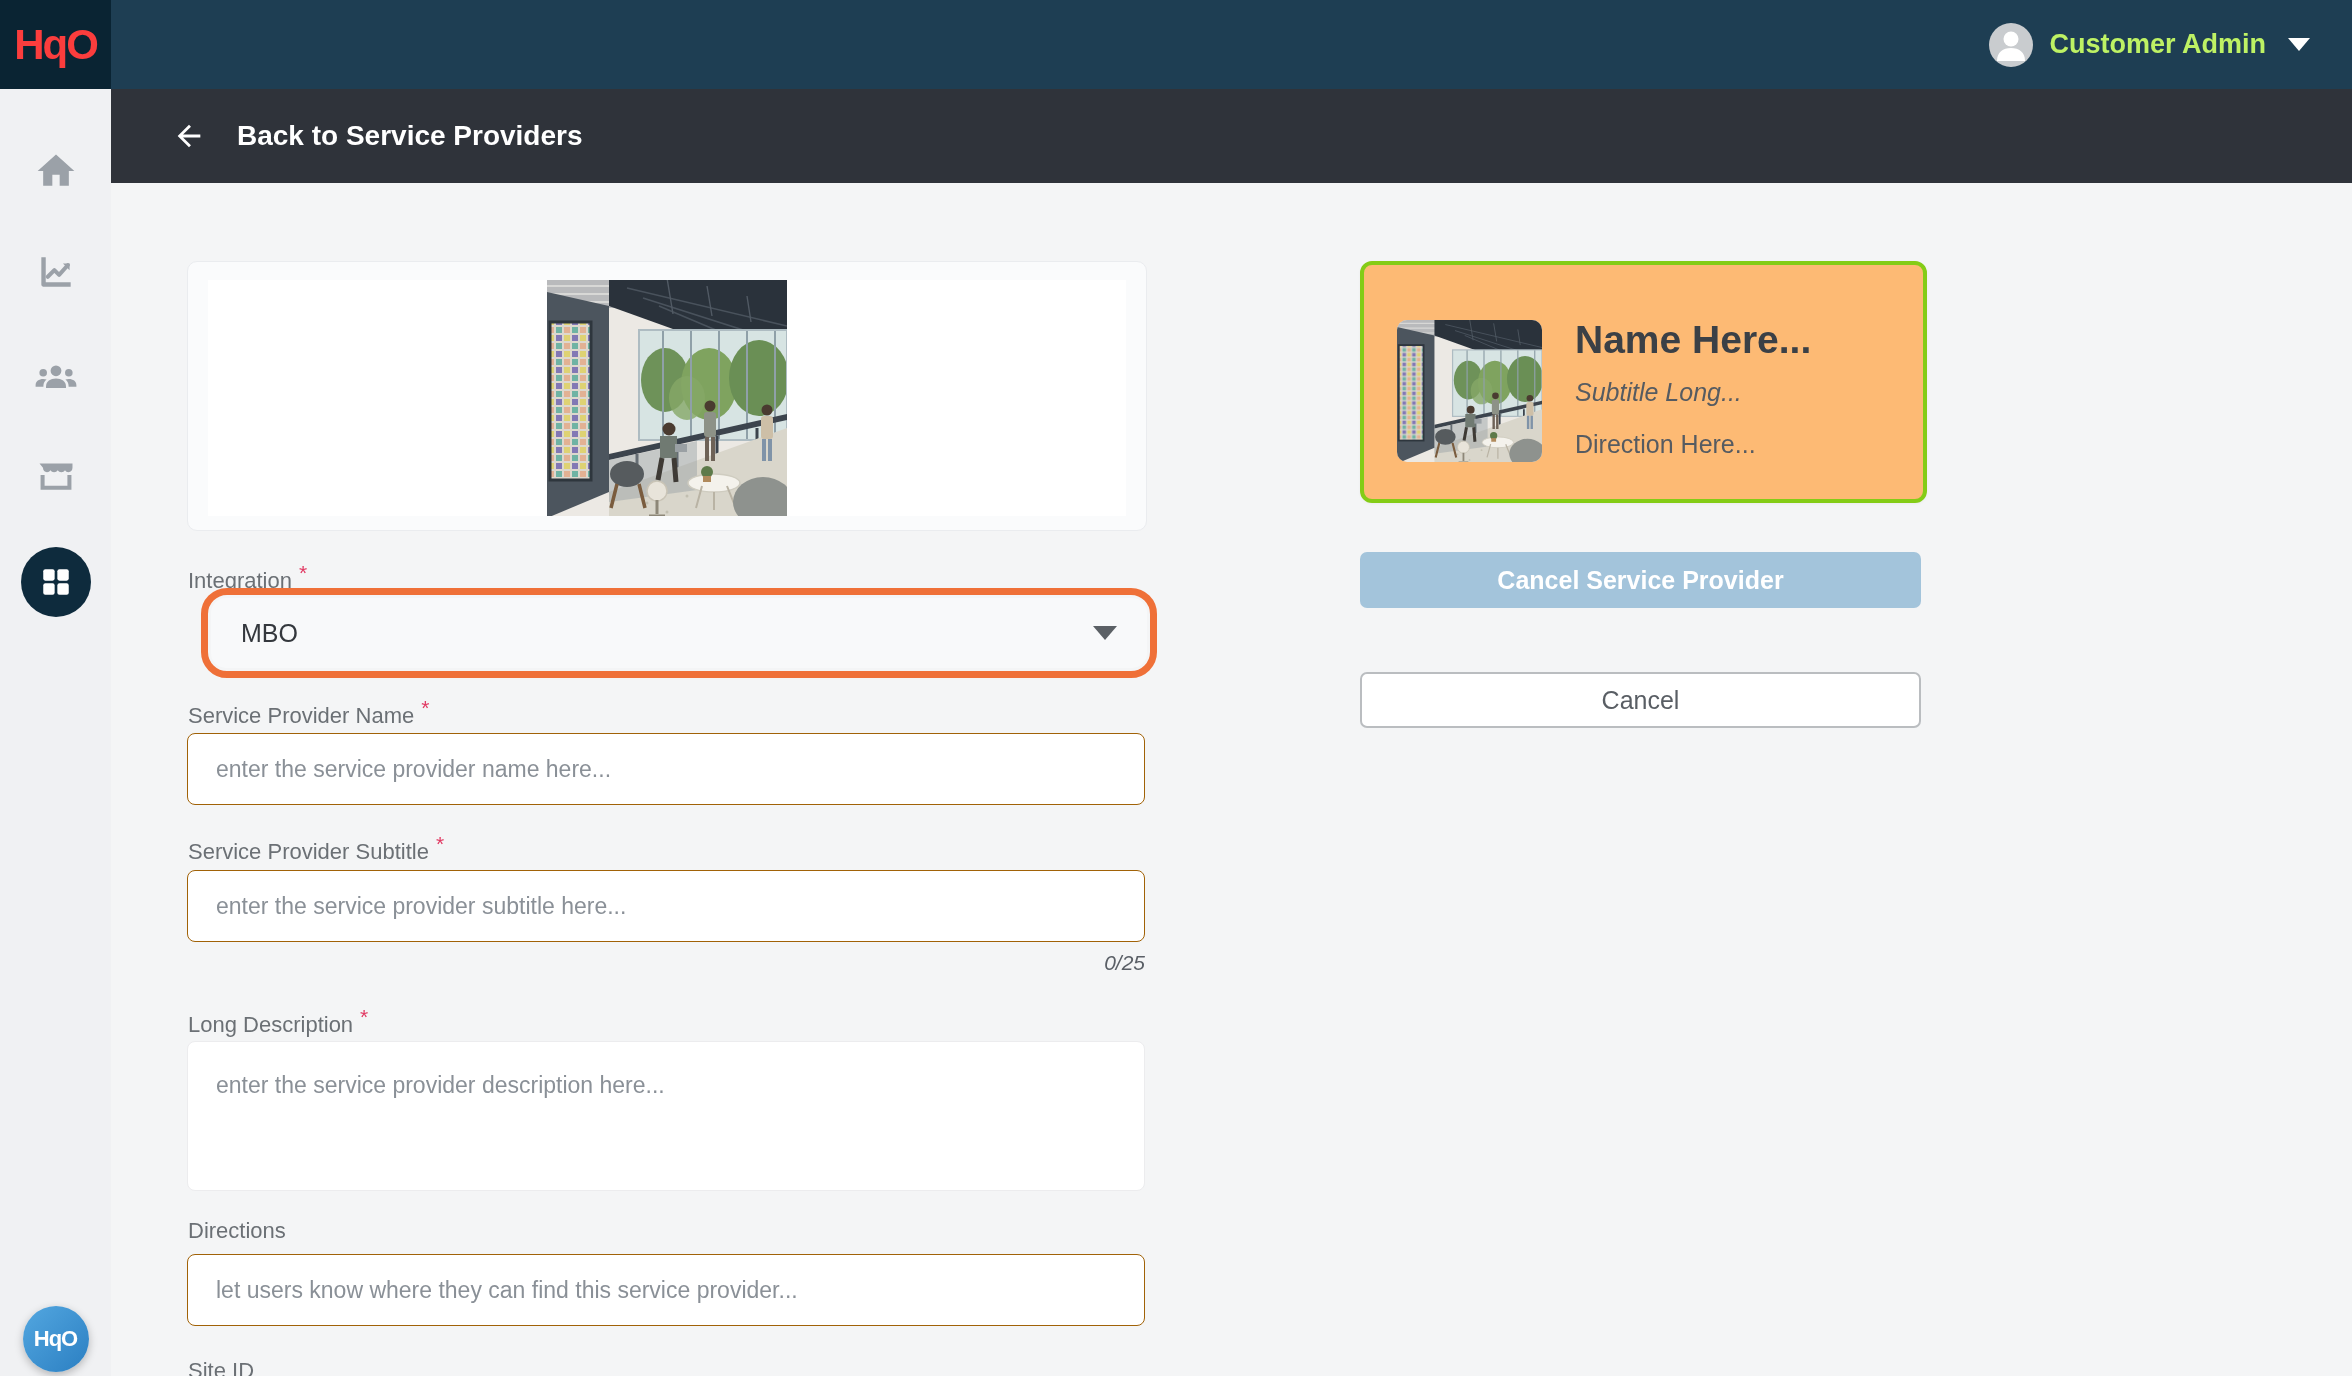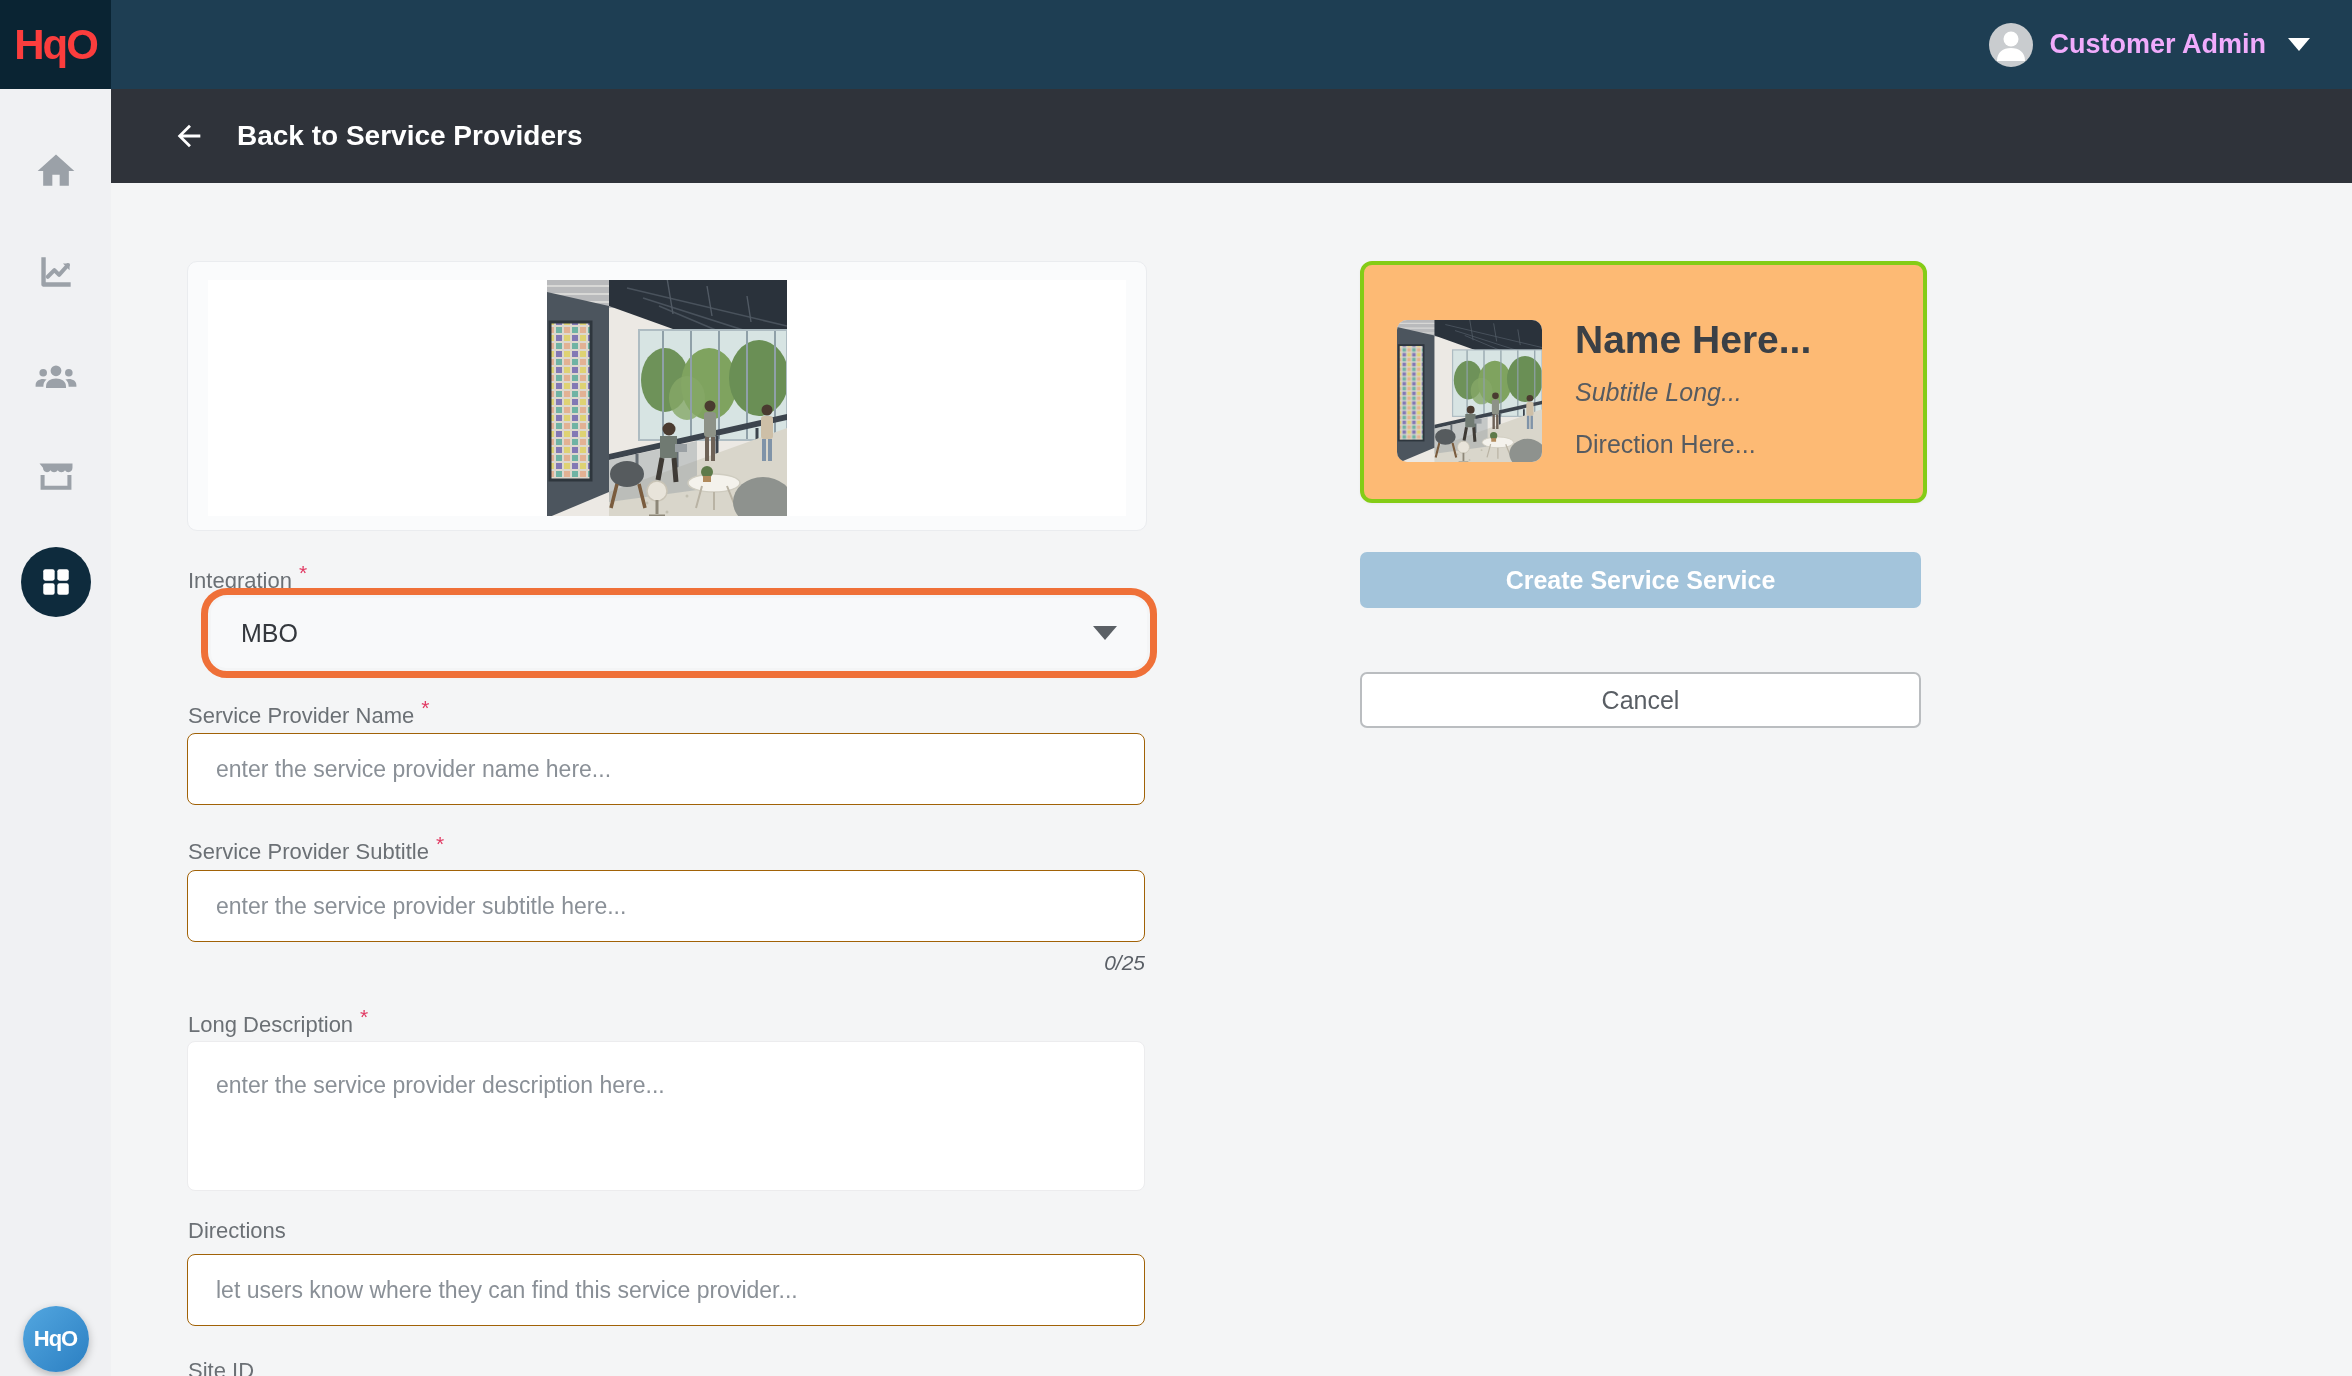--- a/index.html
+++ b/index.html
@@ -8,21 +8,21 @@
     background:#f4f5f6;font-family:"Liberation Sans",sans-serif;
     -webkit-font-smoothing:antialiased;
   }
   
   .topbar{position:absolute;left:0;top:0;width:2352px;height:89px;background:#1e3e53;}
   .logo-box{position:absolute;left:0;top:0;width:111px;height:89px;background:#0a2433;
     display:flex;align-items:center;justify-content:center;cursor:pointer;}
   .logo-text{color:#fb3d3d;font-size:42px;font-weight:800;letter-spacing:-2px;}
   .user-menu{position:absolute;right:42px;top:0;height:89px;display:flex;align-items:center;gap:16px;cursor:pointer;}
   .avatar{width:44px;height:44px;border-radius:50%;background:#c9cccf;display:flex;align-items:center;justify-content:center;overflow:hidden;}
-  .user-name{color:#f0abfc;font-size:27px;font-weight:700;}
+  .user-name{color:#bef264;font-size:27px;font-weight:700;}
   .caret{width:0;height:0;border-left:11px solid transparent;border-right:11px solid transparent;border-top:13px solid #ffffff;margin-left:6px;}
   
   .subheader{position:absolute;left:111px;top:89px;width:2241px;height:94px;background:#2f333a;
     display:flex;align-items:center;}
   .back-btn{display:flex;align-items:center;gap:28px;margin-left:58px;cursor:pointer;}
   .back-title{color:#ffffff;font-size:28px;font-weight:700;}
   
   .sidebar{position:absolute;left:0;top:89px;width:111px;height:1287px;background:#f0f1f3;}
   .side-icon{position:absolute;left:50%;transform:translate(-50%,-50%);cursor:pointer;line-height:0;}
   .active-circle{position:absolute;left:50%;transform:translate(-50%,-50%);width:70px;height:70px;
@@ -287,15 +287,15 @@
 <rect x="157" y="134" width="12" height="25" rx="3" fill="#8d9287"></rect>
 <path d="M160 159v24M166 159v24" stroke="#6e6257" stroke-width="4"></path>
 <circle cx="220" cy="132" r="5.5" fill="#4a3b30"></circle>
 <rect x="214" y="138" width="12" height="23" rx="3" fill="#cdbfa7"></rect>
 <path d="M217 161v22M223 161v22" stroke="#7f93a8" stroke-width="4"></path>
 </svg></div>
     <div class="preview-name">Name Here...</div>
     <div class="preview-subtitle">Subtitle Long...</div>
     <div class="preview-direction">Direction Here...</div>
   </div>
-  <div class="btn btn-create">Create Service Service</div>
+  <div class="btn btn-create">Cancel Service Provider</div>
   <div class="btn btn-cancel">Cancel</div>
 </div>
 
 </body></html>

